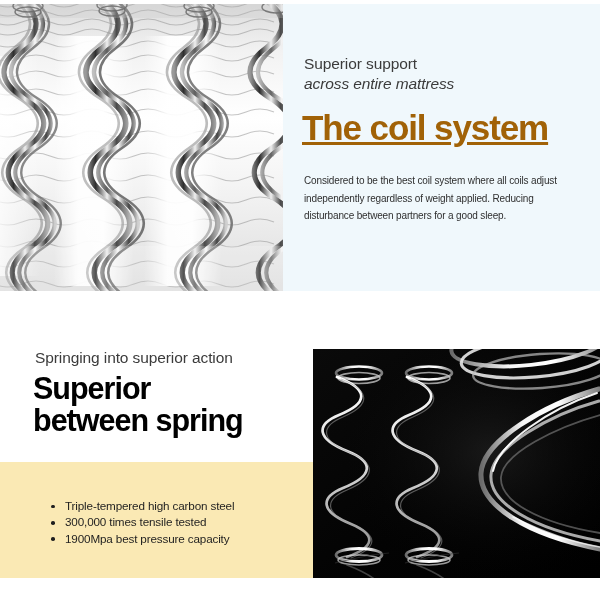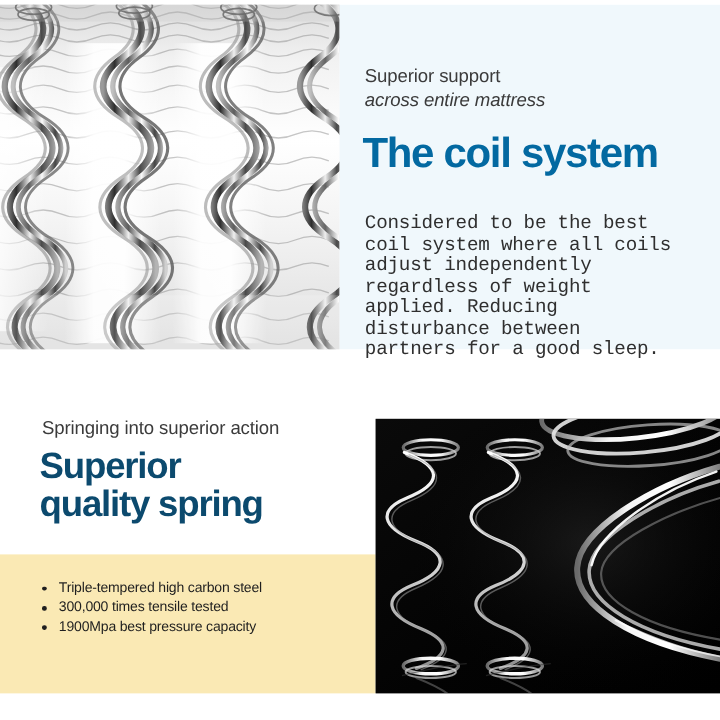--- a/index.html
+++ b/index.html
@@ -57,35 +57,35 @@
   .eyebrow .l2 { display: block; font-style: italic; }
 
   .headline {
     position: absolute;
     left: 19px;
     top: 104px;
     width: 290px;
     font-size: 35px;
     line-height: 40px;
     font-weight: 700;
-    color: #0369a1;
+    color: #a16207;
     letter-spacing: -1.1px;
     white-space: nowrap;
+    text-decoration: underline;
   }
 
   .body-copy {
     position: absolute;
     left: 21px;
     top: 158px;
     width: 263px;
-    font-size: 16px;
+    font-size: 10px;
     line-height: 17.5px;
     color: #2f2f2f;
     letter-spacing: -0.15px;
-    font-family: Liberation Mono, monospace;
   }
 
   
   .photo-rows {
     position: absolute;
     left: 0;
     top: 0;
     width: 283px;
     height: 287px;
     overflow: hidden;
@@ -131,39 +131,39 @@
   }
 
   .headline2 {
     position: absolute;
     left: 33px;
     top: 62px;
     width: 280px;
     font-size: 30.5px;
     line-height: 32px;
     font-weight: 700;
-    color: #0c4a6e;
+    color: #000000;
     letter-spacing: -1px;
   }
   .headline2 .h2l { display: block; white-space: nowrap; }
 
   
   .feature-panel {
     position: absolute;
     left: 0;
     top: 152px;
     width: 313px;
     height: 116px;
     background: #fae9b4;
   }
   .feature-list {
     position: absolute;
     left: 33px;
     top: 20px;
-    margin: 0;
+    margin: 16px;
     padding: 0;
     list-style: none;
   }
   .feature-list li {
     position: relative;
     padding-left: 16px;
     font-size: 11.7px;
     line-height: 16.4px;
     color: #1f1f1f;
     letter-spacing: -0.15px;
@@ -342,21 +342,21 @@
   </div>
 
   <div class="gap-h-mid"></div>
 
   <div class="bottom-section">
 
     <div class="spring-heading-area">
       <div class="eyebrow2">Springing into superior action</div>
       <div class="headline2">
         <span class="h2l">Superior</span>
-        <span class="h2l">quality spring</span>
+        <span class="h2l">between spring</span>
       </div>
     </div>
 
     <div class="feature-panel">
       <ul class="feature-list">
         <li>
           <span class="dot"></span>
           <span>Triple-tempered high carbon steel</span>
         </li>
         <li>

